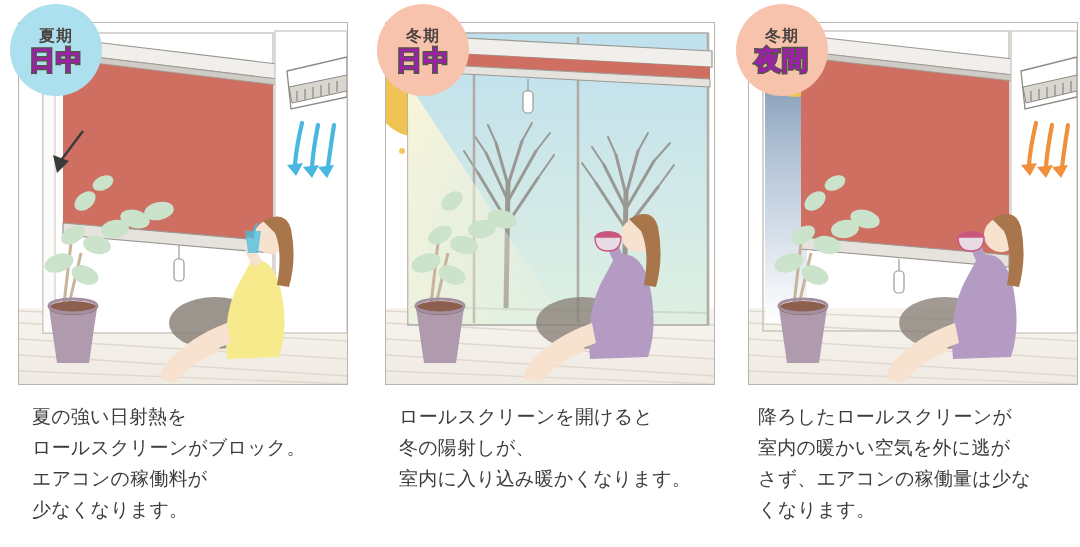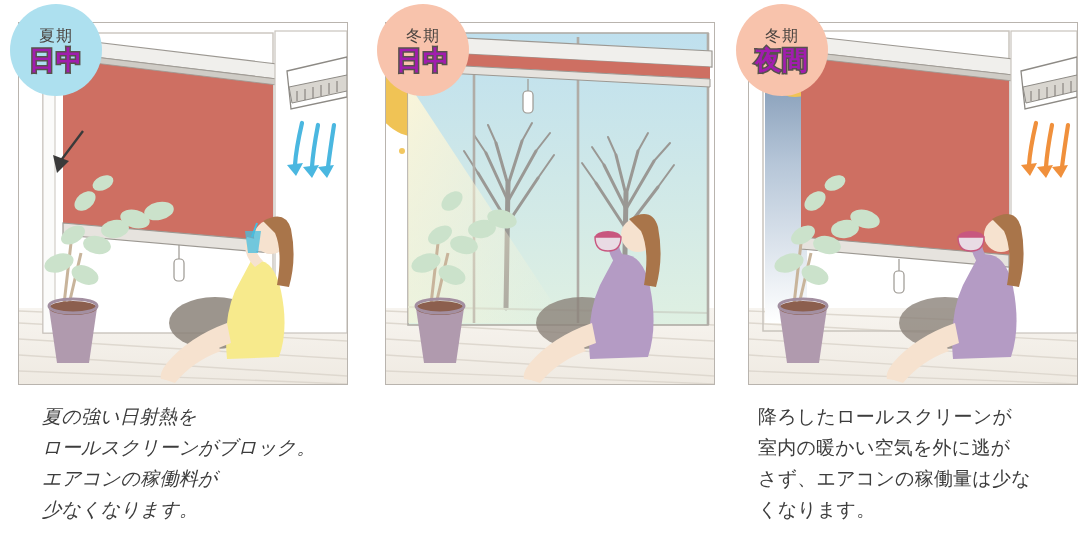--- a/index.html
+++ b/index.html
@@ -24,21 +24,21 @@
     position: absolute;
     width: 92px; height: 92px;
     border-radius: 50%;
     z-index: 40;
     display: flex; flex-direction: column;
     align-items: center; justify-content: center;
     line-height: 1;
   }
   .badge .season {
     font-size: 16px; color: #4a4440; letter-spacing: 1px;
-    margin-bottom: 3px; font-weight: 400;
+    margin-bottom: 3px; font-weight: 700;
   }
   .badge .time {
     font-size: 26px; font-weight: 700; color: #a21caf;
     letter-spacing: 1px;
     -webkit-text-stroke: 3px #58524d;
     paint-order: stroke fill;
   }
 
   .caption {
     position: absolute;
@@ -154,21 +154,21 @@
           <path d="M236 244 q-14 -14 -8 -30 l8 2 q-2 12 8 22 z" fill="#f6e2cf"></path>
           <path d="M226 208 l16 0 l-3 22 l-10 0 z" fill="#46bde0" opacity=".75"></path>
           <line x1="238" y1="200" x2="233" y2="214" stroke="#46bde0" stroke-width="2"></line>
         </g>
       </svg>
     </div>
     <div class="badge" style="left:-8px; top:-18px; background:#ade0ef;">
       <span class="season">夏期</span>
       <span class="time">日中</span>
     </div>
-    <div class="caption" style="left:24px; top:380px; width:330px;font-style:italic;">夏の強い日射熱を
+    <div class="caption" style="left:14px; top:380px; width:330px;">夏の強い日射熱を
 ロールスクリーンがブロック。
 エアコンの稼働料が
 少なくなります。</div>
   </div>
 
   <div class="panel" style="left:385px;">
     <div class="scene">
       <svg width="328" height="361" viewBox="0 0 328 361">
         <defs>
           <linearGradient id="skyG2" x1="0" y1="0" x2="0" y2="1">
@@ -261,20 +261,23 @@
           <path d="M232 244 q-14 -16 -8 -32 l9 2 q-2 13 8 24 z" fill="#b49bc4"></path>
           <ellipse cx="222" cy="214" rx="13" ry="6" fill="#c8577f"></ellipse>
           <path d="M209 214 q0 14 13 14 q13 0 13 -14 z" fill="#e9dbe4" stroke="#c8577f" stroke-width="1.4"></path>
         </g>
       </svg>
     </div>
     <div class="badge" style="left:-8px; top:-18px; background:#f8c3ac;">
       <span class="season">冬期</span>
       <span class="time">日中</span>
     </div>
+    <div class="caption" style="left:14px; top:380px; width:330px;">ロールスクリーンを開けると
+冬の陽射しが、
+室内に入り込み暖かくなります。</div>
   </div>
 
   <div class="panel" style="left:748px;">
     <div class="scene">
       <svg width="328" height="361" viewBox="0 0 328 361">
         <defs>
           <linearGradient id="nightG3" x1="0" y1="0" x2="0" y2="1">
             <stop offset="0" stop-color="#6d88a8"></stop>
             <stop offset="0.45" stop-color="#b6c6d8"></stop>
             <stop offset="1" stop-color="#ffffff"></stop>

